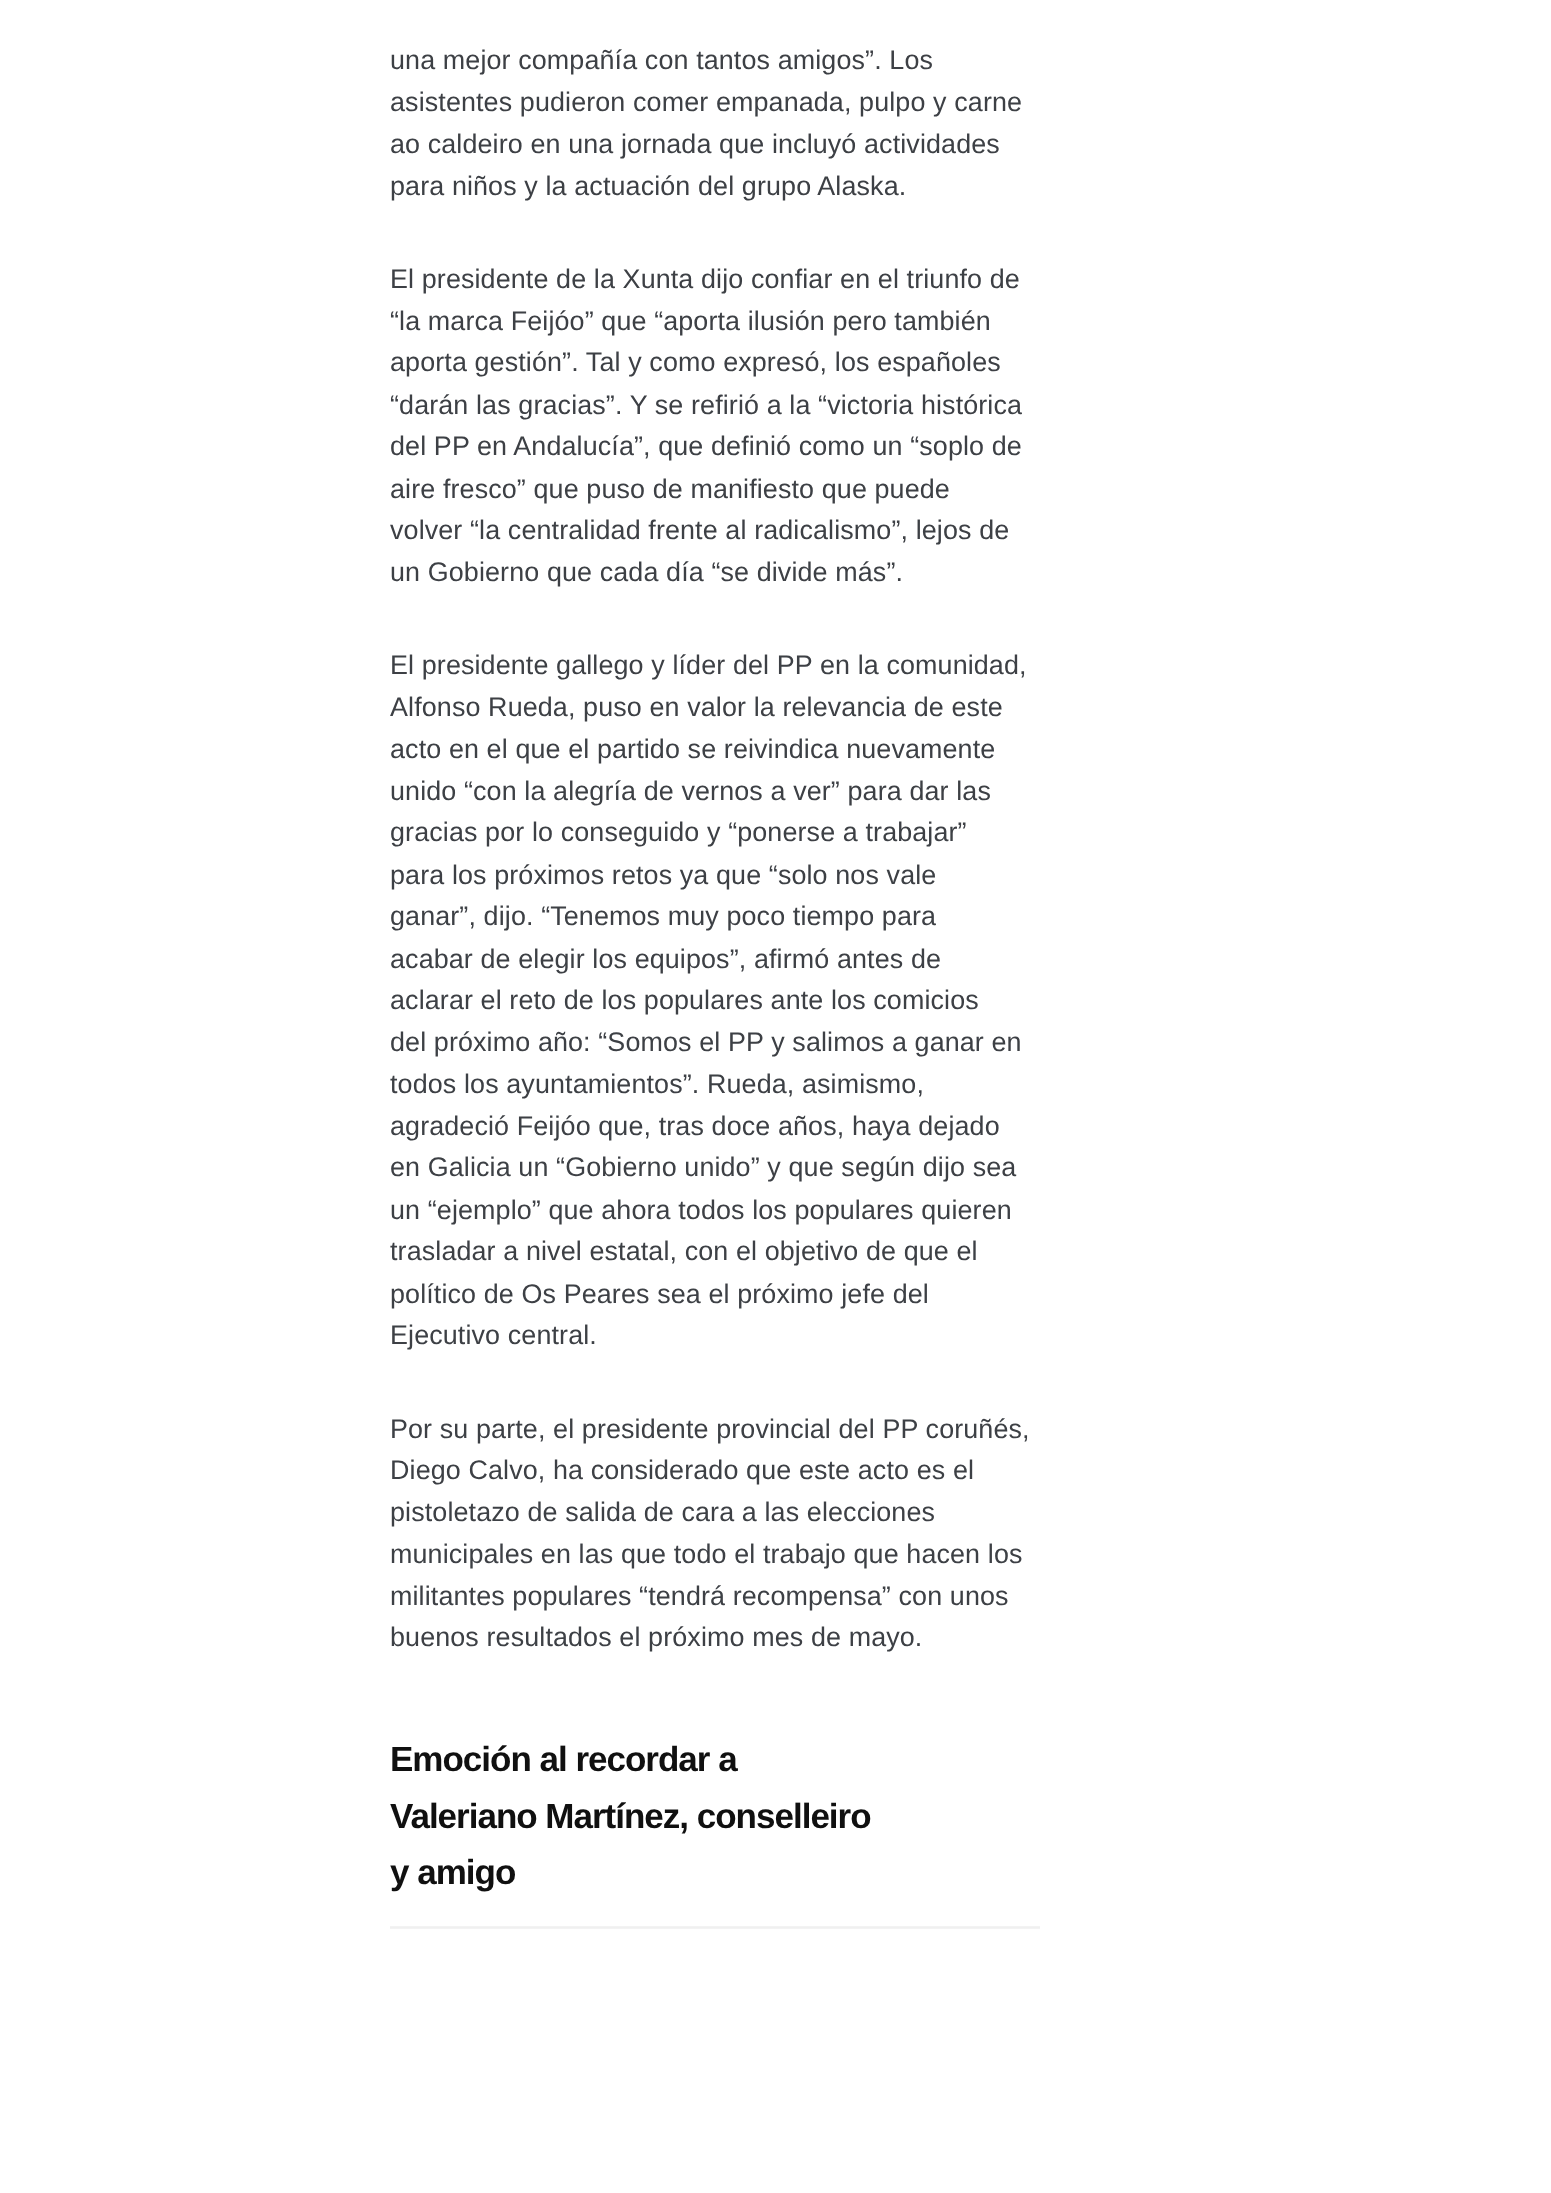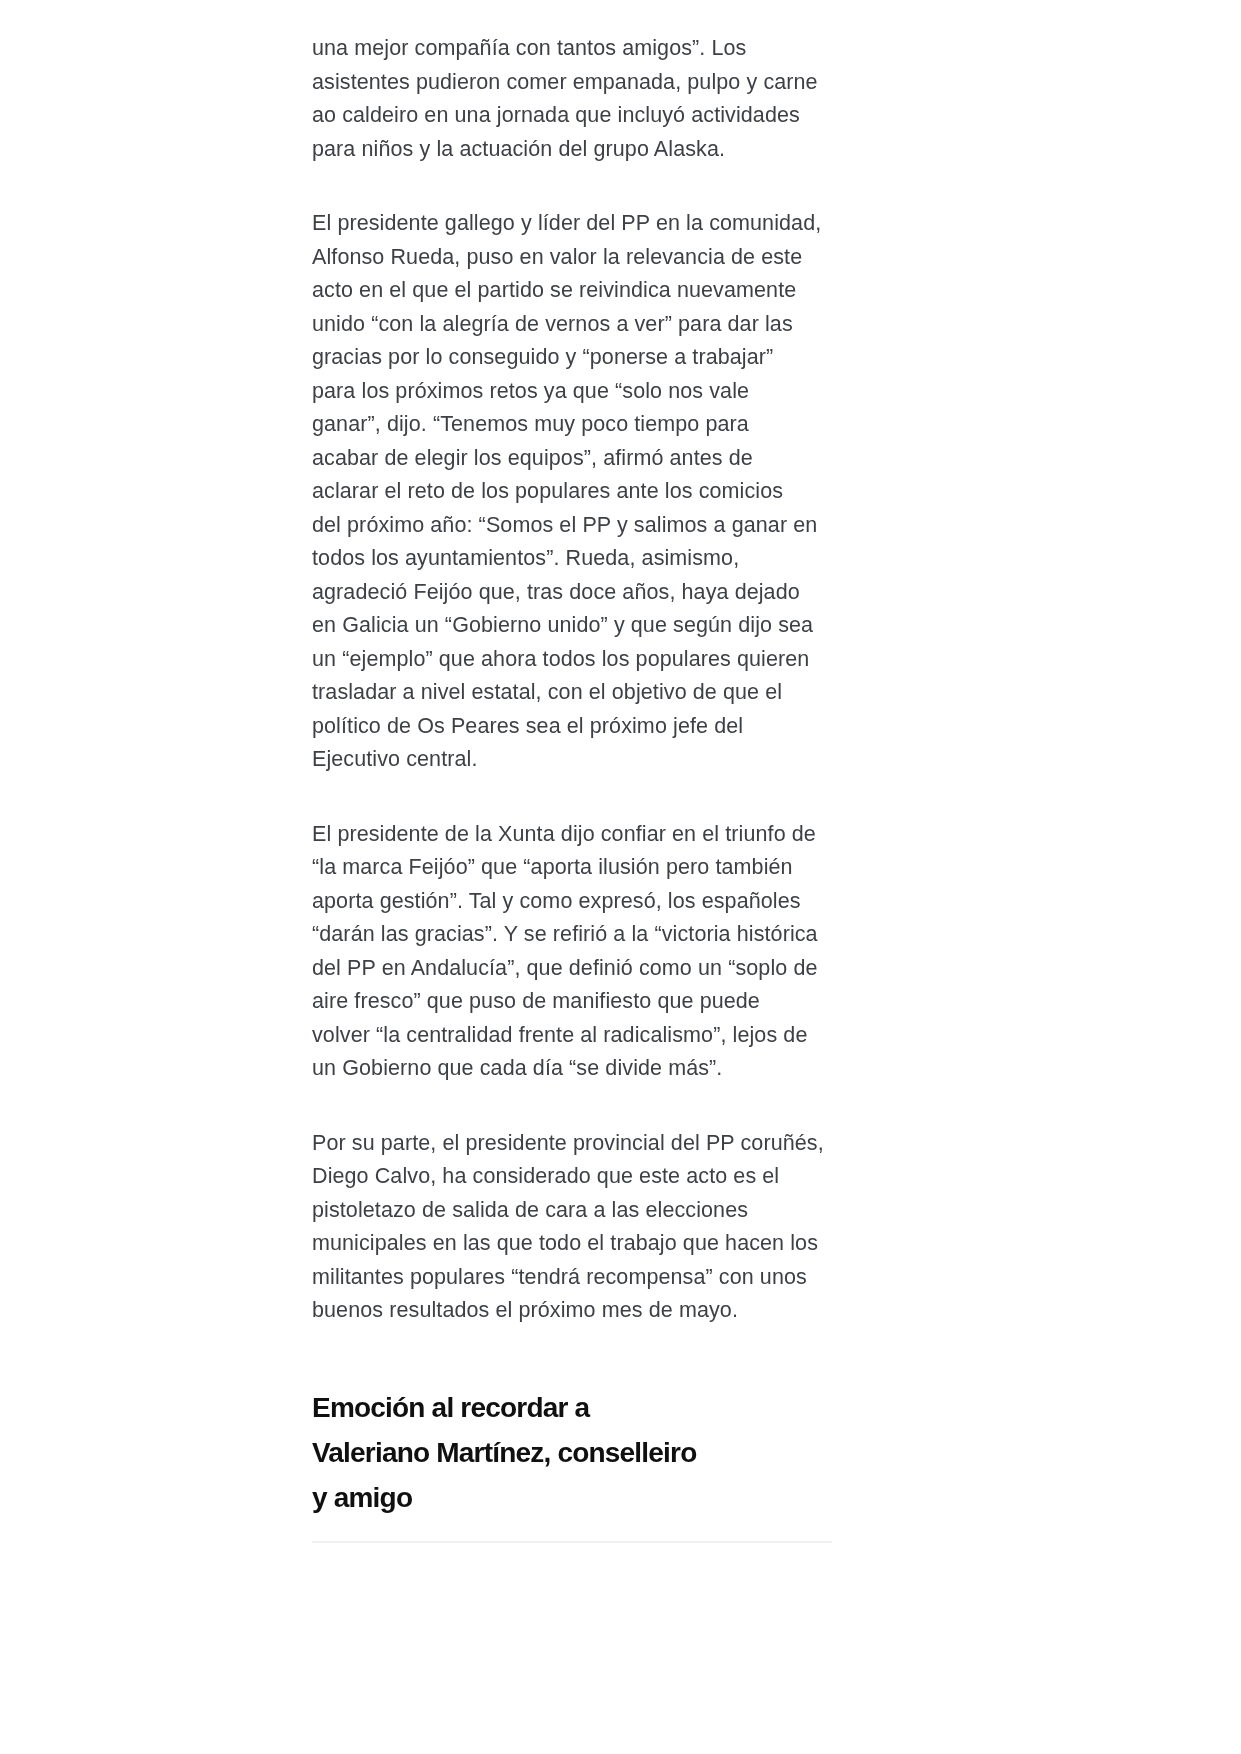--- a/index.html
+++ b/index.html
@@ -48,47 +48,47 @@
 </style>
 </head>
 <body>
 
 <main class="article-body">
   <p class="article-paragraph">una mejor compañía con tantos amigos”. Los
 asistentes pudieron comer empanada, pulpo y carne
 ao caldeiro en una jornada que incluyó actividades
 para niños y la actuación del grupo Alaska.</p>
 
+  <p class="article-paragraph">El presidente de la Xunta dijo confiar en el triunfo de
+“la marca Feijóo” que “aporta ilusión pero también
+aporta gestión”. Tal y como expresó, los españoles
+“darán las gracias”. Y se refirió a la “victoria histórica
+del PP en Andalucía”, que definió como un “soplo de
+aire fresco” que puso de manifiesto que puede
+volver “la centralidad frente al radicalismo”, lejos de
+un Gobierno que cada día “se divide más”.</p>
+
   <p class="article-paragraph">El presidente gallego y líder del PP en la comunidad,
 Alfonso Rueda, puso en valor la relevancia de este
 acto en el que el partido se reivindica nuevamente
 unido “con la alegría de vernos a ver” para dar las
 gracias por lo conseguido y “ponerse a trabajar”
 para los próximos retos ya que “solo nos vale
 ganar”, dijo. “Tenemos muy poco tiempo para
 acabar de elegir los equipos”, afirmó antes de
 aclarar el reto de los populares ante los comicios
 del próximo año: “Somos el PP y salimos a ganar en
 todos los ayuntamientos”. Rueda, asimismo,
 agradeció Feijóo que, tras doce años, haya dejado
 en Galicia un “Gobierno unido” y que según dijo sea
 un “ejemplo” que ahora todos los populares quieren
 trasladar a nivel estatal, con el objetivo de que el
 político de Os Peares sea el próximo jefe del
 Ejecutivo central.</p>
 
-  <p class="article-paragraph">El presidente de la Xunta dijo confiar en el triunfo de
-“la marca Feijóo” que “aporta ilusión pero también
-aporta gestión”. Tal y como expresó, los españoles
-“darán las gracias”. Y se refirió a la “victoria histórica
-del PP en Andalucía”, que definió como un “soplo de
-aire fresco” que puso de manifiesto que puede
-volver “la centralidad frente al radicalismo”, lejos de
-un Gobierno que cada día “se divide más”.</p>
-
   <p class="article-paragraph">Por su parte, el presidente provincial del PP coruñés,
 Diego Calvo, ha considerado que este acto es el
 pistoletazo de salida de cara a las elecciones
 municipales en las que todo el trabajo que hacen los
 militantes populares “tendrá recompensa” con unos
 buenos resultados el próximo mes de mayo.</p>
 
   <h2 class="section-heading">Emoción al recordar a
 Valeriano Martínez, conselleiro
 y amigo</h2>

